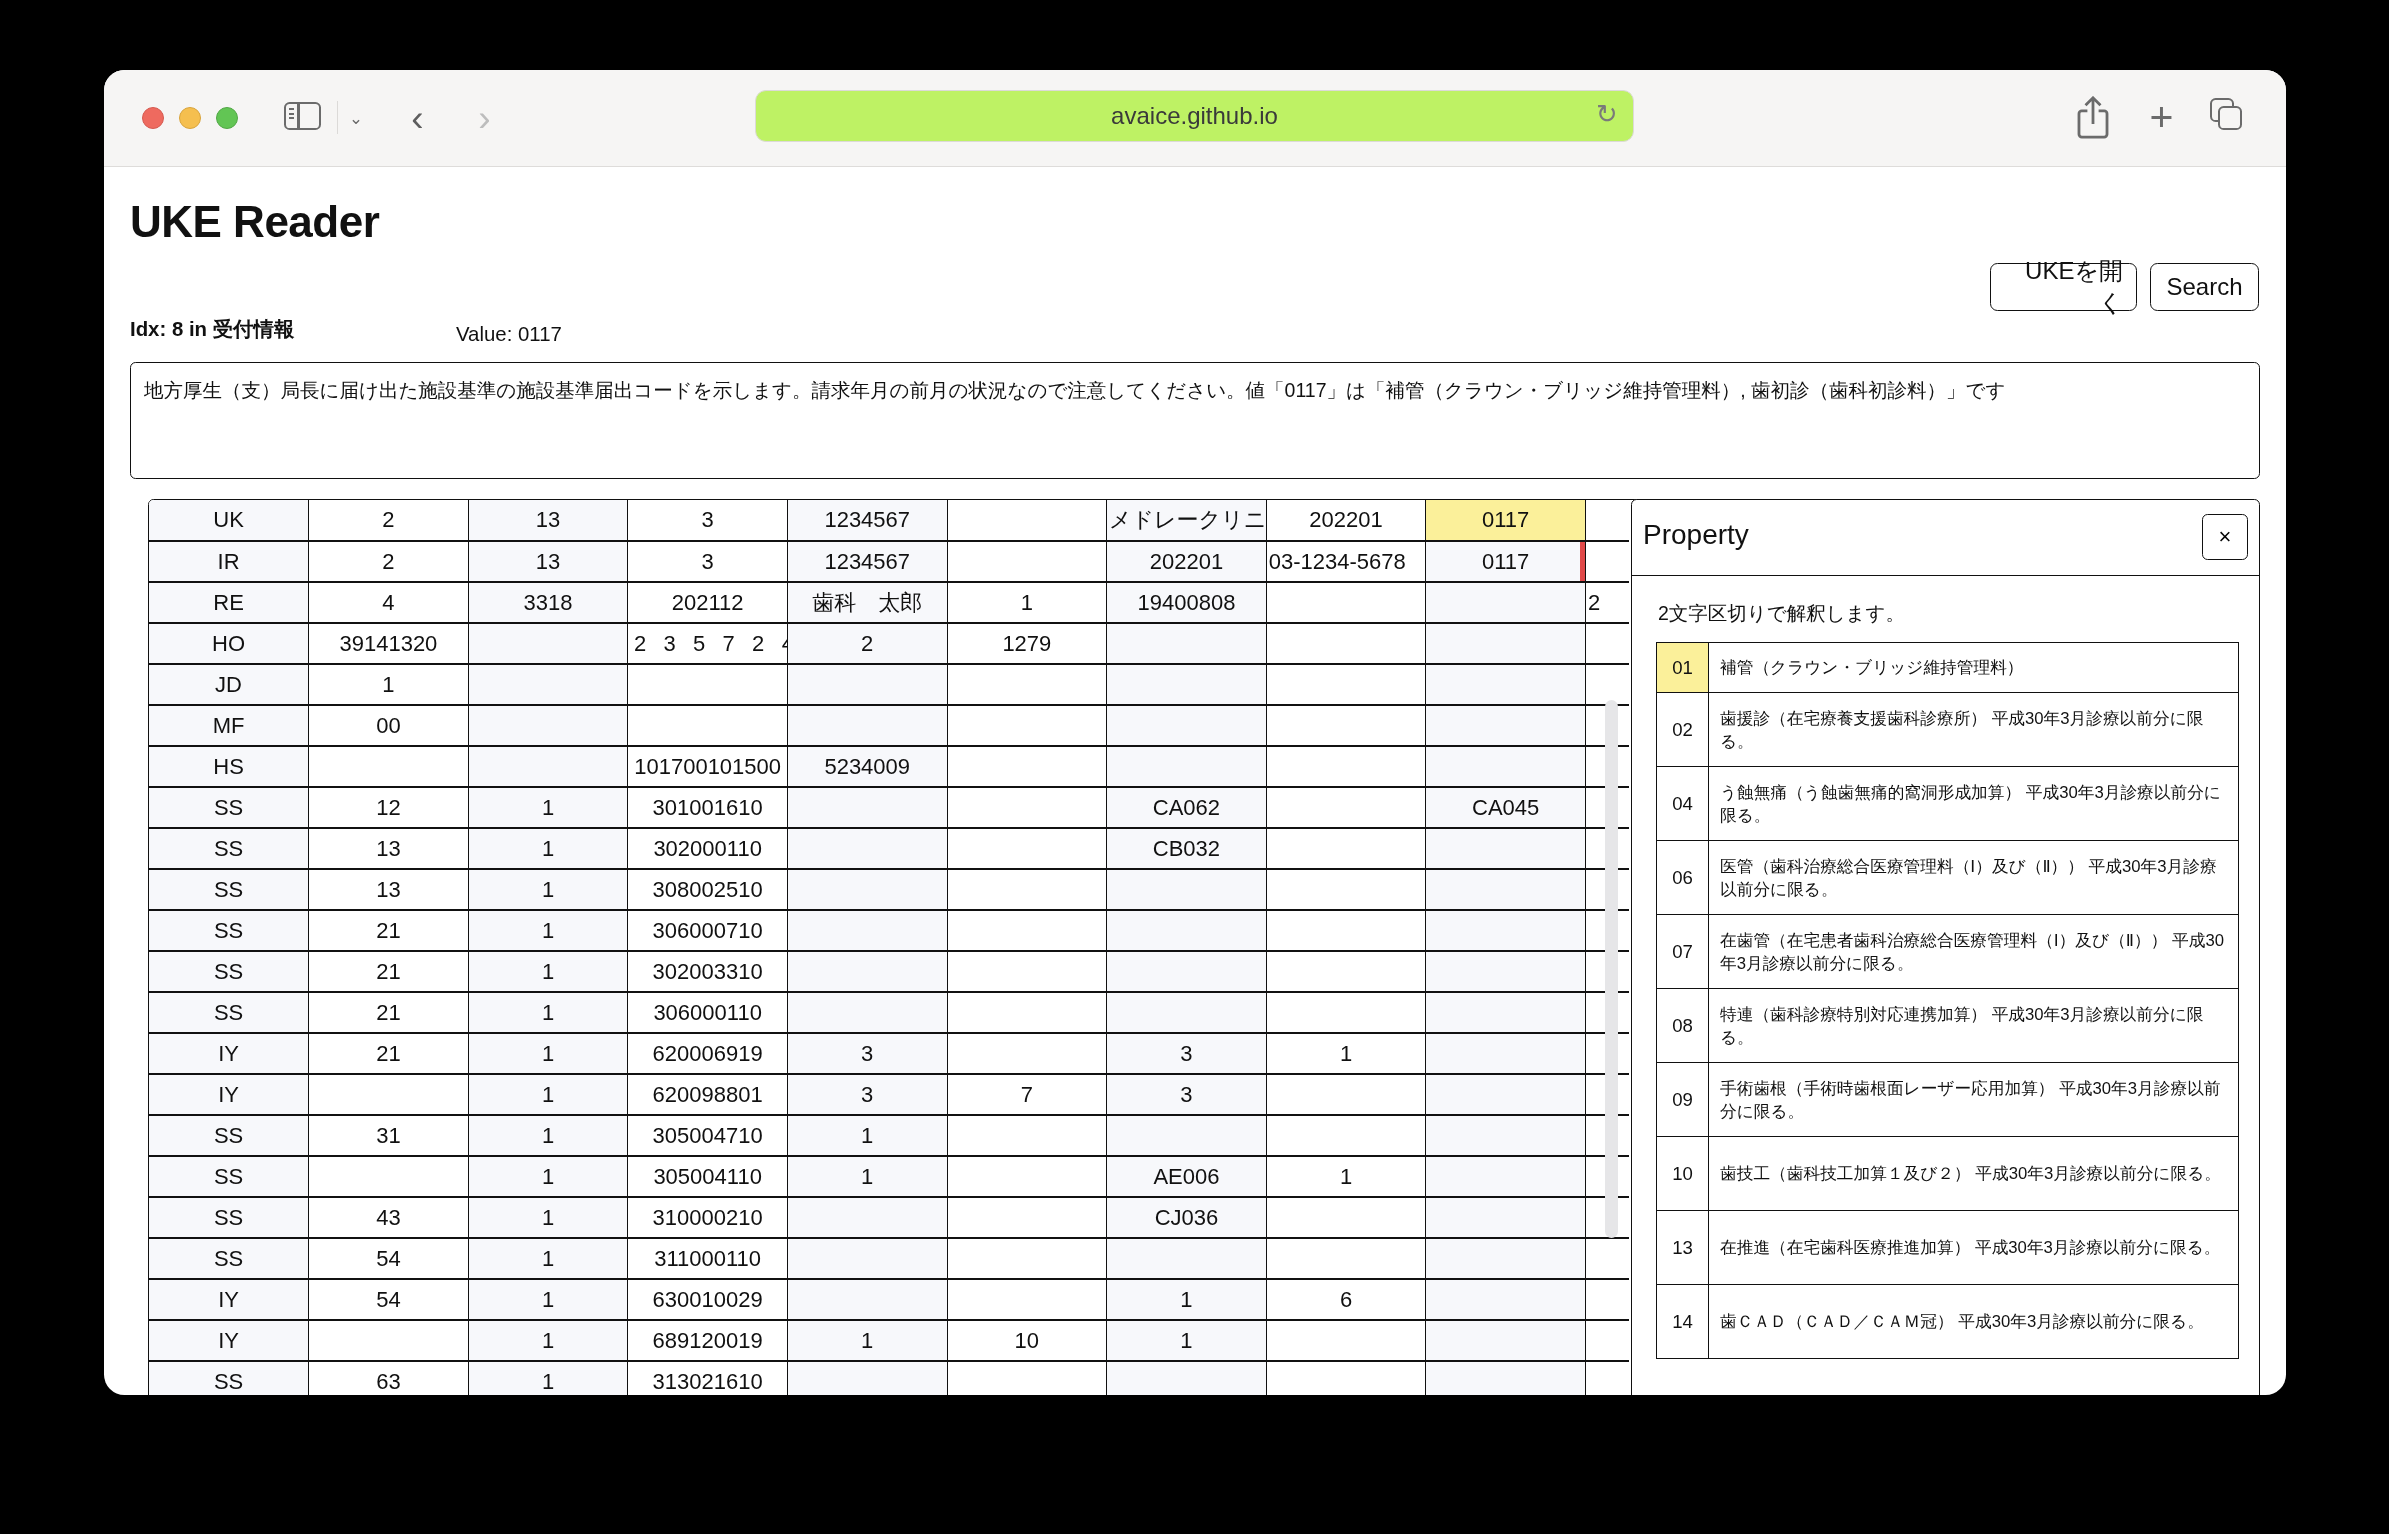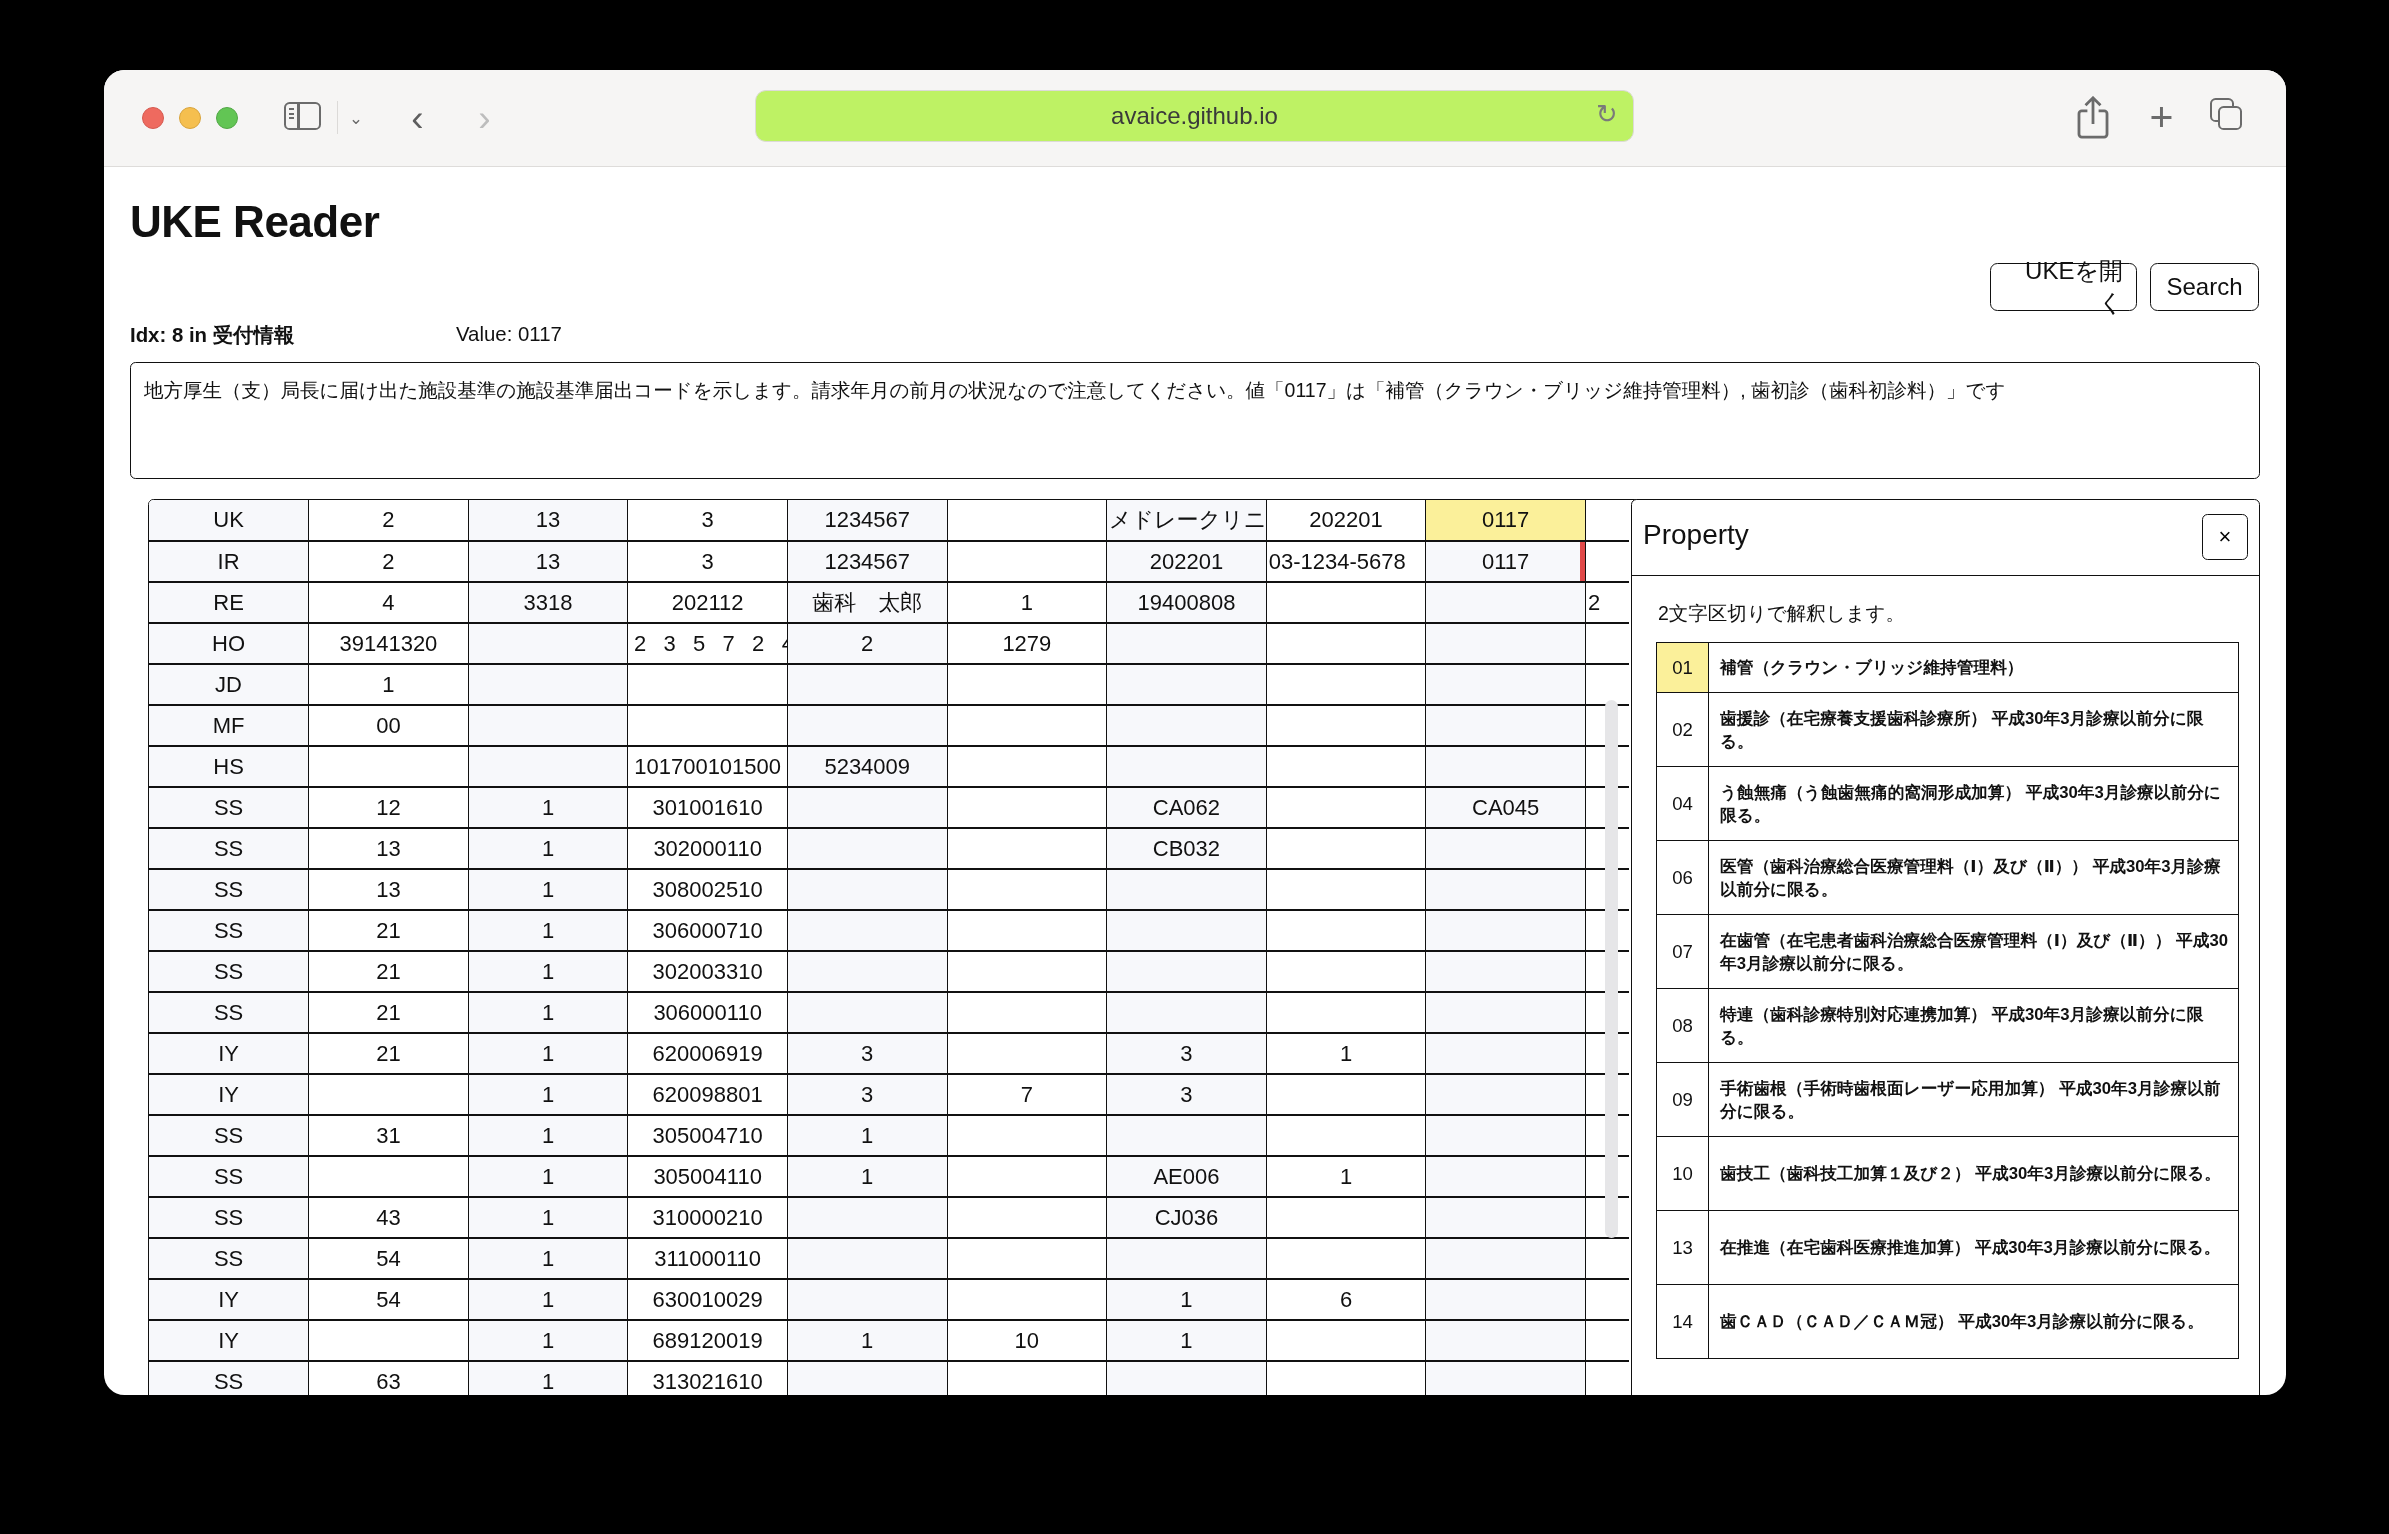--- a/index.html
+++ b/index.html
@@ -48,21 +48,21 @@
 
   .app-title { position: absolute; left: 26px; top: 28px; font-size: 44px; font-weight: bold; letter-spacing: -0.5px; }
   .top-btn {
     position: absolute; top: 94px; height: 48px; border: 1.9px solid #111; border-radius: 7.4px; background: #fff;
     font-size: 24px; display: flex; align-items: center; justify-content: center; padding: 0 13px;
     font-family: "Liberation Sans", sans-serif; color: #111;
   }
   .btn-open { left: 1886px; width: 147px; text-align: right; }
   .btn-search { left: 2046px; width: 109px; }
 
-  .idx-line { position: absolute; left: 26px; top: 152px; font-size: 20.4px; font-weight: bold; }
+  .idx-line { position: absolute; left: 26px; top: 146px; font-size: 20.4px; font-weight: bold; }
   .value-line { position: absolute; left: 352px; top: 154px; font-size: 20.4px; }
 
   .desc-box {
     position: absolute; left: 26px; top: 193px; width: 2130px; height: 117px;
     border: 1.9px solid #111; border-radius: 5.6px; padding: 13px 13px;
     font-size: 19.5px; line-height: 28px; background: #fff;
   }
 
   .table-wrap {
     position: absolute; left: 44px; top: 330px; width: 1746px; height: 942px;
@@ -96,21 +96,21 @@
   .prop-close {
     position: absolute; right: 11px; top: 14px; width: 46px; height: 46px; border: 1.9px solid #111; border-radius: 5.6px;
     background: #fff; font-size: 22px; display: flex; align-items: center; justify-content: center;
   }
   .prop-body { position: absolute; left: 0; top: 78px; width: 100%; bottom: 0; overflow: hidden; padding: 22px 24px 0 24px; }
   .prop-note { font-size: 19.5px; margin-bottom: 15px; padding-left: 1.9px; }
   table.items { border-collapse: collapse; width: 583px; table-layout: fixed; }
   table.items td { border: 1.9px solid #111; font-size: 16.7px; line-height: 23px; vertical-align: middle; }
   table.items td.code { width: 52px; text-align: center; font-size: 18.6px; }
   table.items td.code.hl { background: #fbf09a; }
-  table.items td.label { padding: 7.4px 9.3px 7.4px 11px; font-weight: bold; }
+  table.items td.label { padding: 7.4px 9.3px 7.4px 11px; }
   table.items tr { height: 74px; }
   table.items tr.single { height: 50px; }
 </style>
 </head>
 <body>
 
 <div class="window">
   <div class="toolbar">
     <div class="traffic red"></div>
     <div class="traffic yellow"></div>

